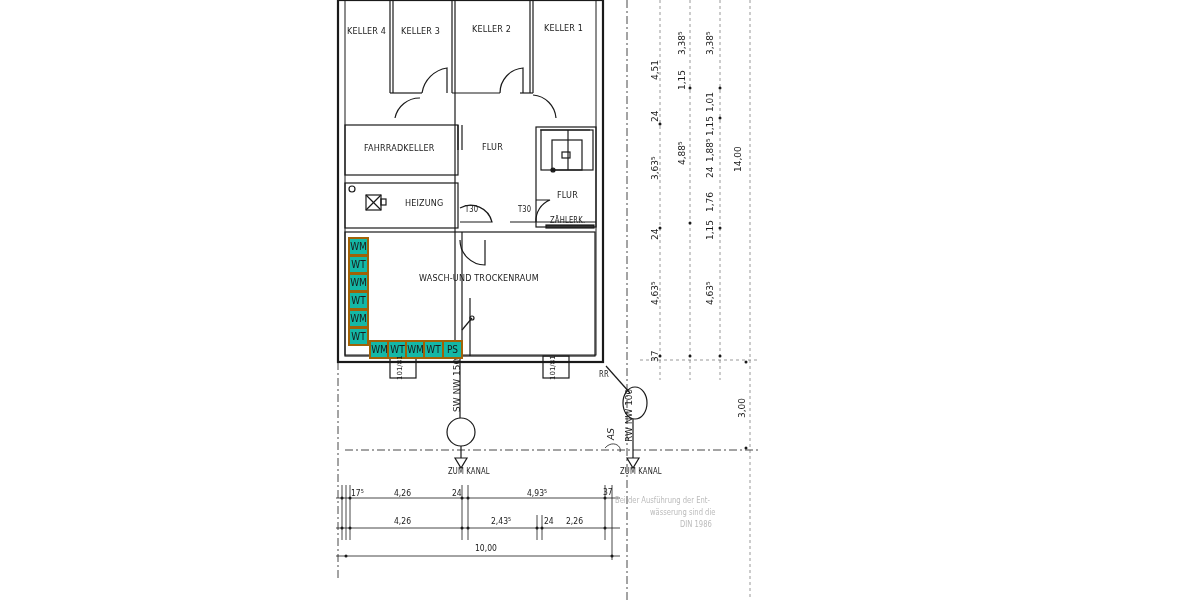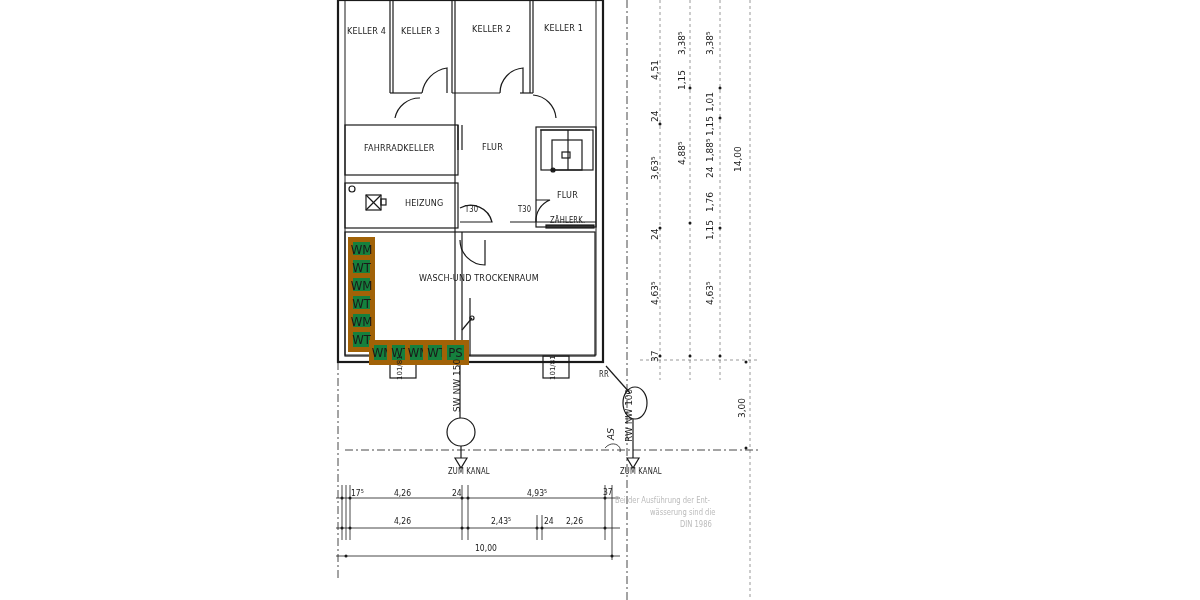--- a/index.html
+++ b/index.html
@@ -1,20 +1,20 @@
 <!DOCTYPE html>
 <html><head>
 <meta charset="utf-8">
 <style>
   html,body{margin:0;padding:0;background:#fff;}
   body{width:1200px;height:600px;position:relative;overflow:hidden;font-family:"DejaVu Sans Condensed","DejaVu Sans",sans-serif;color:#1a1a1a;}
   #plan{position:absolute;left:0;top:0;width:1200px;height:600px;}
   .lbl{position:absolute;font-size:9.5px;letter-spacing:0.2px;white-space:nowrap;font-family:"DejaVu Sans",sans-serif;transform:scaleX(0.85);transform-origin:left center;}
   .small{font-size:8px;}
-  .appl{position:absolute;width:17px;height:15px;border:5px solid #a16207;font-size:13px;display:flex;align-items:center;justify-content:center;background:#15803d;}
+  .appl{position:absolute;width:17px;height:15px;border:2px solid #a16207;font-size:10px;display:flex;align-items:center;justify-content:center;background:#14b8a6;}
   .dim{position:absolute;font-size:9px;white-space:nowrap;font-family:"DejaVu Sans",sans-serif;transform:scaleX(0.85);transform-origin:left center;}
   .vdim{position:absolute;font-size:9px;white-space:nowrap;transform:rotate(-90deg);transform-origin:left top;font-family:"DejaVu Sans",sans-serif;}
   .faded{color:#bbb;}
 </style>
 </head>
 <body>
 
 <svg id="plan" viewBox="0 0 1200 600" xmlns="http://www.w3.org/2000/svg">
   <g stroke="#1a1a1a" fill="none" stroke-width="1.2">
 

